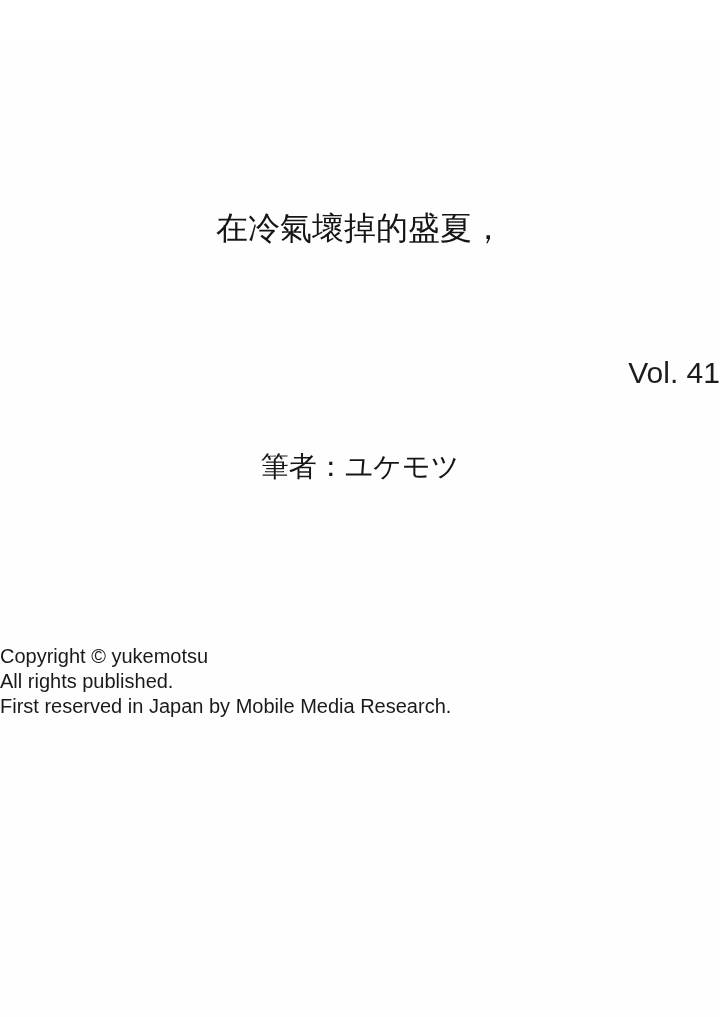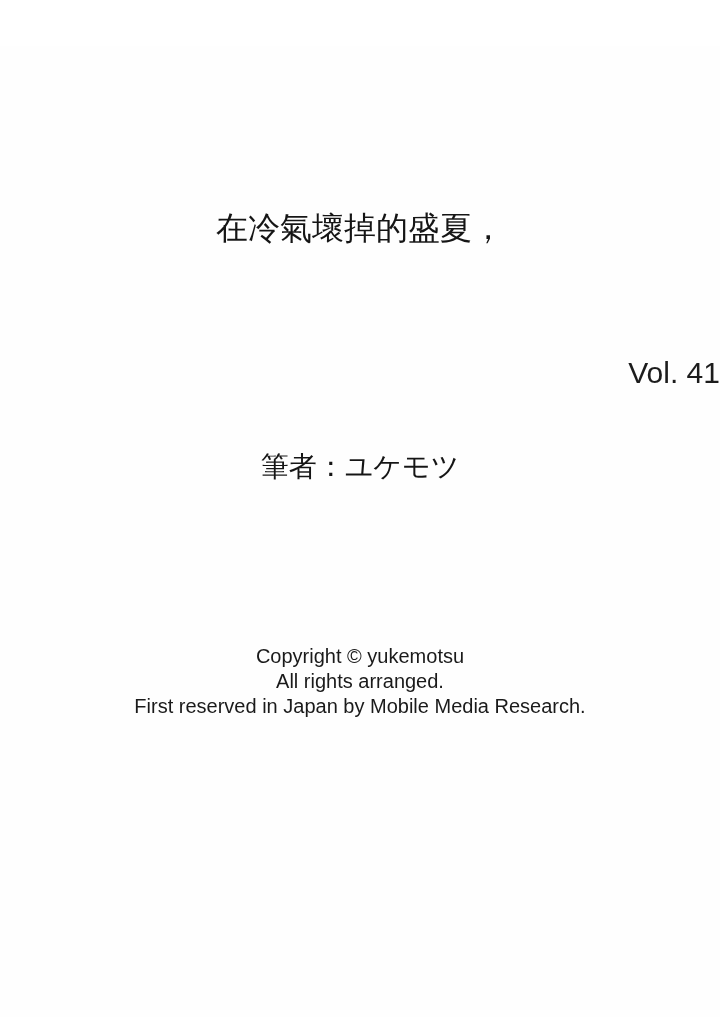--- a/index.html
+++ b/index.html
@@ -46,21 +46,21 @@
     width: 100%;
     text-align: center;
     font-size: 28px;
     color: #151515;
   }
   .copyright {
     position: absolute;
     top: 598px;
     left: 0;
     width: 100%;
-    text-align: center;
+    text-align: left;
     font-size: 20px;
     line-height: 25px;
     color: #1a1a1a;
   }
   .watermark {
     position: absolute;
     right: 7px;
     bottom: 5px;
     font-size: 28px;
     letter-spacing: 1px;
@@ -76,19 +76,19 @@
   <h1 class="title">
     <span class="title-line">在冷氣壞掉的盛夏，</span>
   </h1>
 
   <div class="volume">Vol. 41</div>
 
   <div class="author">筆者：ユケモツ</div>
 
   <div class="copyright">
     <div>Copyright © yukemotsu</div>
-    <div>All rights arranged.</div>
+    <div>All rights published.</div>
     <div>First reserved in Japan by Mobile Media Research.</div>
   </div>
 
   <div class="watermark" style="color: rgb(60, 199, 215);">三四娱乐</div>
 
 </div>
 
 </body></html>

